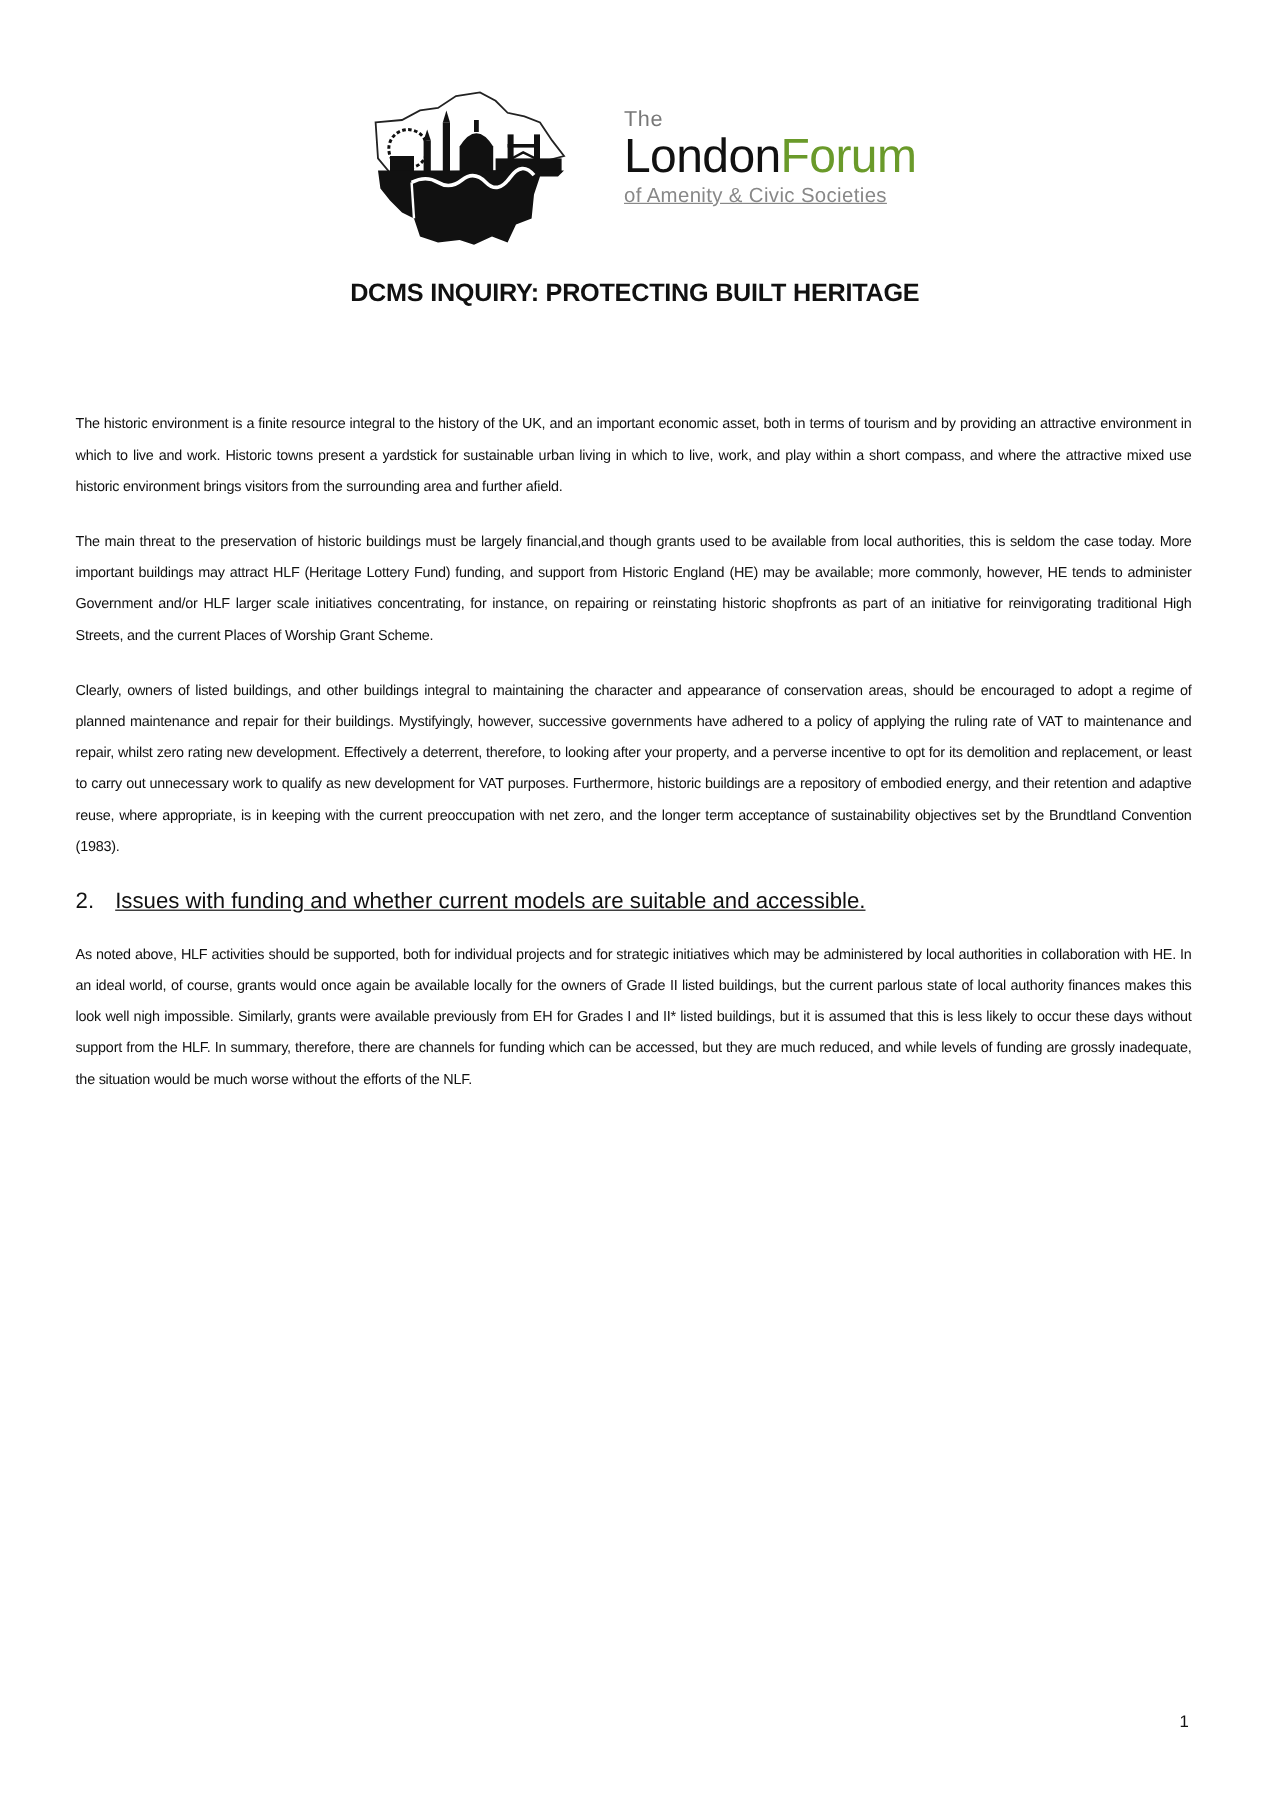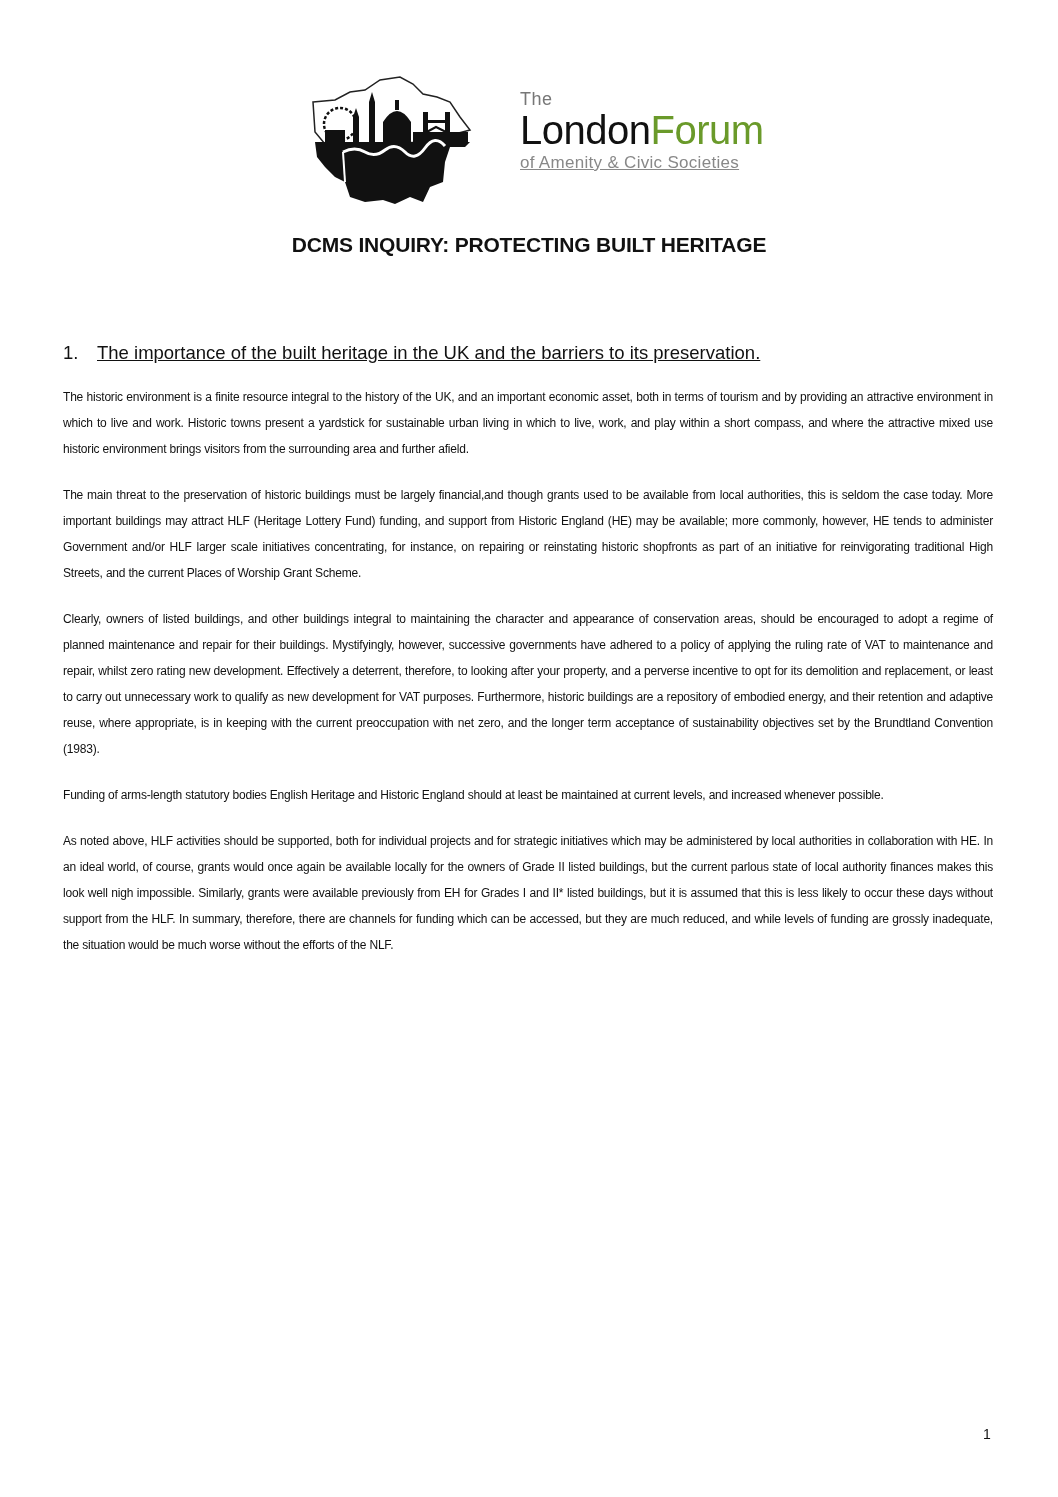--- a/index.html
+++ b/index.html
@@ -70,24 +70,23 @@
     <div class="logo-the">The</div>
     <div class="logo-name"><span class="london">London</span><span class="forum">Forum</span></div>
     <div class="logo-sub">of Amenity &amp; Civic Societies</div>
   </div>
 </div>
 
 <div class="title">DCMS INQUIRY: PROTECTING BUILT HERITAGE</div>
 
 <div class="content">
   <div>
-    <p class="heading"><span class="num" style="width:34px">1.</span><span class="htext">The importance of the built heritage in the UK and the barriers to its preservation.</span></p>
     <p class="para">The historic environment is a finite resource integral to the history of the UK, and an important economic asset, both in terms of tourism and by providing an  attractive environment in which to live and work. Historic towns present a yardstick for sustainable urban living in which to live, work, and play within a short compass, and where the attractive mixed use historic environment brings visitors from the surrounding area and further afield.</p>
     <p class="para">The main threat to the preservation of historic buildings must be largely financial,and though grants used to be available from local authorities, this is seldom the case today. More important buildings may attract HLF (Heritage Lottery Fund) funding, and support from Historic England (HE) may be available; more commonly, however, HE tends to administer Government and/or HLF larger scale initiatives concentrating, for instance, on repairing or reinstating historic shopfronts  as part of an initiative for reinvigorating traditional High Streets, and the current Places of Worship Grant Scheme.</p>
     <p class="para">Clearly, owners of listed buildings, and other buildings integral to maintaining the character and appearance of conservation areas, should be encouraged to adopt a regime of planned maintenance and repair for their buildings. Mystifyingly, however, successive governments have adhered to a policy of applying the ruling rate of VAT to maintenance and repair, whilst zero rating new development.  Effectively a deterrent, therefore, to looking after your property, and a perverse incentive to opt for its demolition and replacement, or least to carry out unnecessary work to qualify as new development for VAT purposes. Furthermore, historic buildings are a repository of embodied energy, and their retention and adaptive reuse, where appropriate, is in keeping with the current preoccupation with net zero, and the longer term acceptance of sustainability objectives set by the Brundtland Convention (1983).</p>
   </div>
   <div>
-    <p class="para">Funding of arms-length statutory bodies English Heritage and Historic England should at least be maintained at current levels, and increased whenever possible.</p>
+    <p class="heading"><span class="num" style="width:33px">2.</span><span class="htext">Issues with funding and whether current models are suitable and accessible.</span></p>
     <p class="para">As noted above, HLF activities should be supported, both for individual projects and for strategic initiatives which may be administered by local authorities in collaboration with HE. In an ideal world, of course, grants would once again be available locally for the owners of Grade II listed buildings, but the current parlous state of local authority finances makes this look well nigh impossible. Similarly, grants were available previously from EH for Grades I and II* listed buildings, but it is assumed that this is less likely to occur these days without support from the HLF.  In summary, therefore, there are channels for funding which can be accessed, but they are much reduced, and while levels of funding are grossly inadequate, the situation would be much worse without the efforts of the NLF.</p>
   </div>
 </div>
 
 <div class="page-number">1</div>
 
 </body></html>

